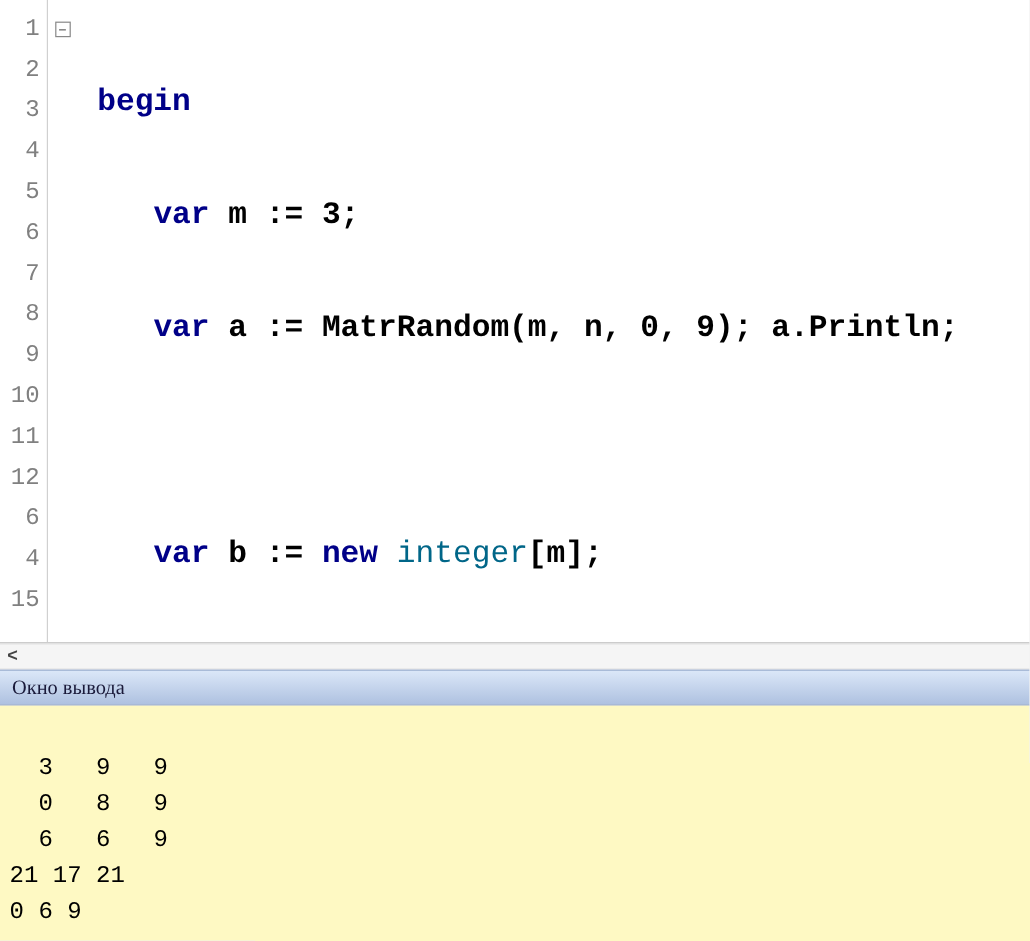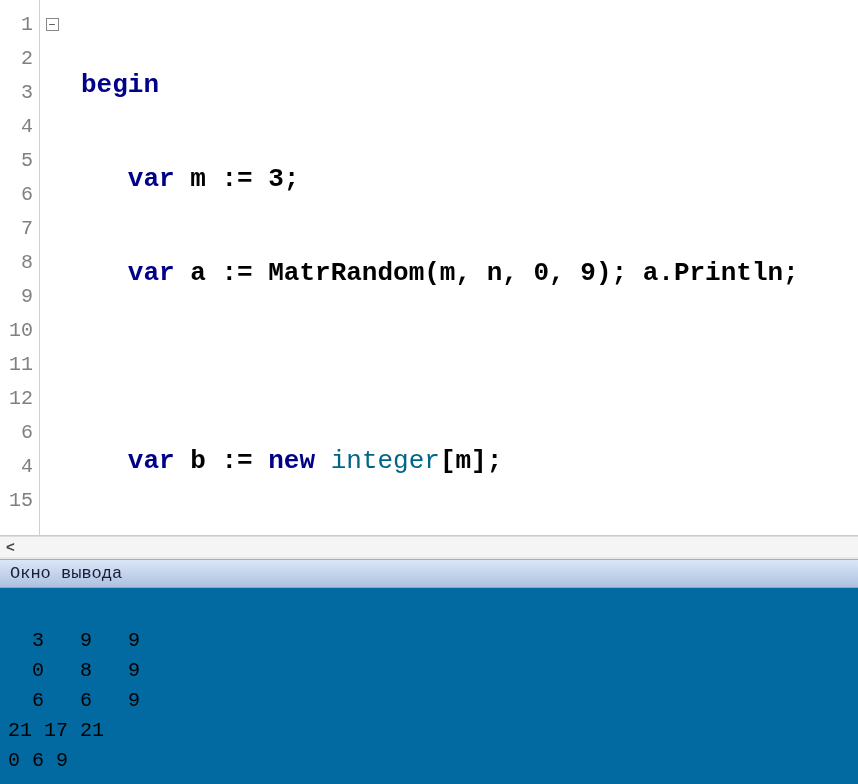--- a/index.html
+++ b/index.html
@@ -79,26 +79,26 @@
     padding: 0 6px;
     line-height: 20px;
     color: #444;
   }
   .spacer { height: 6px; background: #e8e8e8; }
   .output-header {
     background: linear-gradient(to bottom, #dbe7f8 0%, #aec1e0 100%);
     border-top: 1px solid #9bb0d4;
     border-bottom: 1px solid #8ea5cc;
     padding: 4px 10px;
-    font-family: Liberation Mono, monospace;
+    font-family: Liberation Serif, serif;
     font-size: 17px;
     color: #1a1a3a;
   }
   .output-pane {
-    background: #0369a1;
+    background: #fef9c3;
     flex: 1 1 auto;
     padding: 8px 12px 8px 8px;
     font-family: "Courier New", monospace;
     font-size: 20px;
     color: #000;
     white-space: pre;
     line-height: 30px;
   }
 </style>
 </head>

